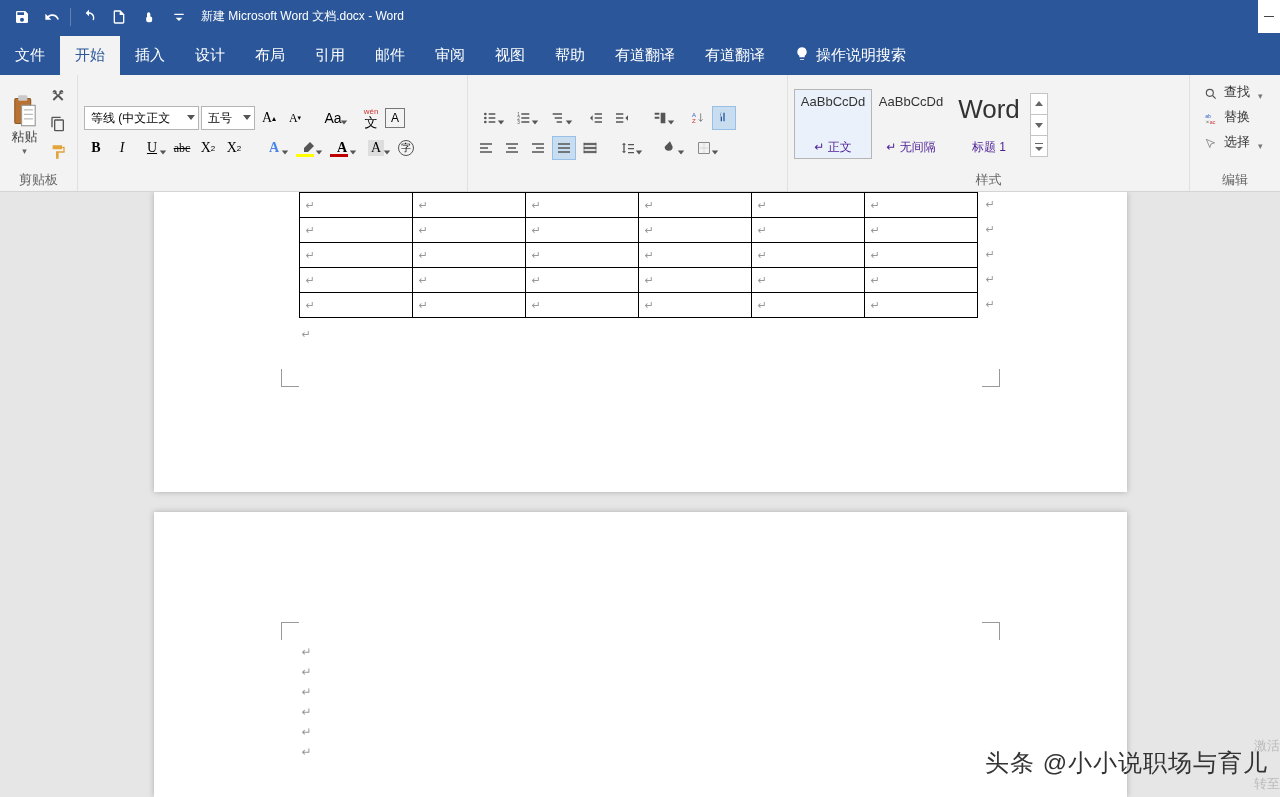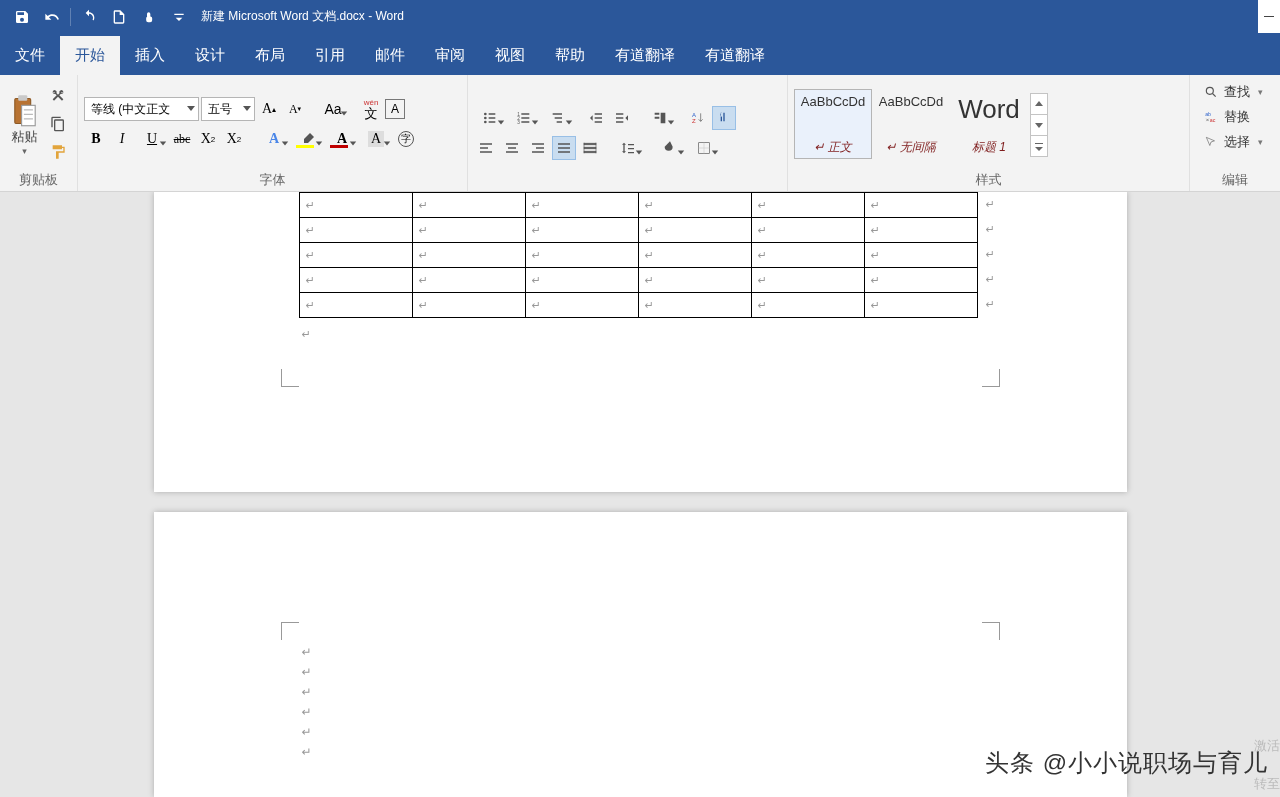--- a/index.html
+++ b/index.html
@@ -50,28 +50,28 @@
 .sel { background: #c9ddf0; border: 1px solid #98bfe6; }
 
 
 .para-rows { display: flex; flex-direction: column; gap: 6px; }
 
 
 .styles { display: flex; align-items: stretch; }
 .style-card { width: 78px; height: 70px; border: 1px solid transparent; margin: 2px 0; padding: 4px 2px 2px; text-align: center; cursor: pointer; display: flex; flex-direction: column; justify-content: space-between; }
 .style-card.sel-card { border: 1px solid #b5b5b5; background: #eaf1fb; }
 .style-preview { font-family: Liberation Sans, sans-serif; color: #333; text-align: center; }
-.style-name { font-size: 12px; color: #7f1d1d; font-style: italic; }
+.style-name { font-size: 12px; color: #4c1d95; }
 .gallery-scroll { width: 18px; display: flex; flex-direction: column; justify-content: center; margin-left: 2px; }
 .gallery-scroll div { height: 22px; border: 1px solid #c4c4c4; display: flex; align-items: center; justify-content: center; margin-bottom: -1px; cursor: pointer; background: #fff; }
 .gallery-scroll svg { width: 10px; height: 10px; fill: #666; }
 
 
 .editing { display: flex; flex-direction: column; gap: 3px; padding: 4px 4px 0; }
-.editing .erow { display: flex; align-items: center; gap: 6px; font-size: 13px; color: #333; padding: 2px 4px; cursor: pointer; }
+.editing .erow { display: flex; align-items: flex-end; gap: 6px; font-size: 13px; color: #333; padding: 2px 4px; cursor: pointer; }
 .editing svg { width: 14px; height: 14px; }
 
 
 .doc-area { position: absolute; top: 192px; left: 0; right: 0; bottom: 0; overflow: hidden; background: #e6e6e6; }
 .page { background: #fff; width: 973px; margin: 0 auto; box-shadow: 0 0 6px rgba(0,0,0,.25); position: relative; }
 .page1 { height: 300px; }
 .page2 { height: 285px; margin-top: 20px; }
 .corner { position: absolute; width: 18px; height: 18px; }
 .corner.bl { left: 127px; bottom: 105px; border-left: 1px solid #999; border-bottom: 1px solid #999; }
 .corner.br { right: 127px; bottom: 105px; border-right: 1px solid #999; border-bottom: 1px solid #999; }
@@ -134,20 +134,26 @@
   <div class="tab">插入</div>
   <div class="tab">设计</div>
   <div class="tab">布局</div>
   <div class="tab">引用</div>
   <div class="tab">邮件</div>
   <div class="tab">审阅</div>
   <div class="tab">视图</div>
   <div class="tab">帮助</div>
   <div class="tab">有道翻译</div>
   <div class="tab">有道翻译</div>
+  <div class="tell">
+    <span class="bulb"><svg viewBox="0 0 24 24">
+          <path d="M9 21h6v-1H9v1zm3-19a7 7 0 0 0-4 12.74V17h8v-2.26A7 7 0 0 0 12 2z"></path>
+        </svg></span>
+    <span>操作说明搜索</span>
+  </div>
 </div>
 
 <div class="ribbon">
 
   <div class="group clipboard" style="width:78px">
     <div class="group-body">
       <div class="paste">
         <div class="paste-icon">
           <svg viewBox="0 0 24 30" width="28" height="34">
               <rect x="3" y="4" width="14" height="22" rx="1" fill="#b87333" stroke="#8d5a26"></rect>
@@ -249,21 +255,20 @@
               <span class="mini-caret"><svg viewBox="0 0 10 10">
                   <path d="M1 3h8L5 8z"></path>
                 </svg></span>
             </div>
           <div class="rb">
               <span style="border:1px solid #555;border-radius:50%;width:16px;height:16px;display:flex;align-items:center;justify-content:center;font-size:10px">字</span>
             </div>
         </div>
       </div>
     </div>
-    <div class="group-label">字体</div>
   </div>
 
   <div class="group" style="width:320px">
     <div class="group-body">
       <div class="para-rows" style="width:100%">
         <div class="row">
           <div class="rb split">
               <svg viewBox="0 0 24 24">
                 <circle cx="5" cy="6" r="2" fill="#555"></circle>
                 <path d="M10 5h10v2H10zM10 11h10v2H10zM10 17h10v2H10z" fill="#555"></path>

